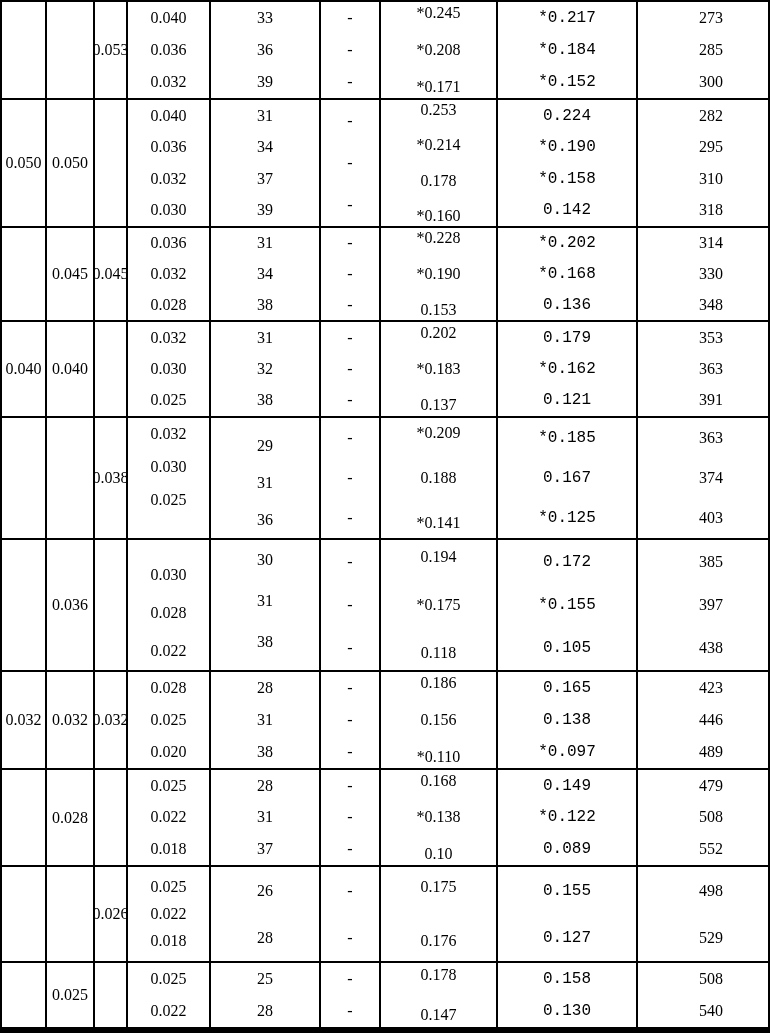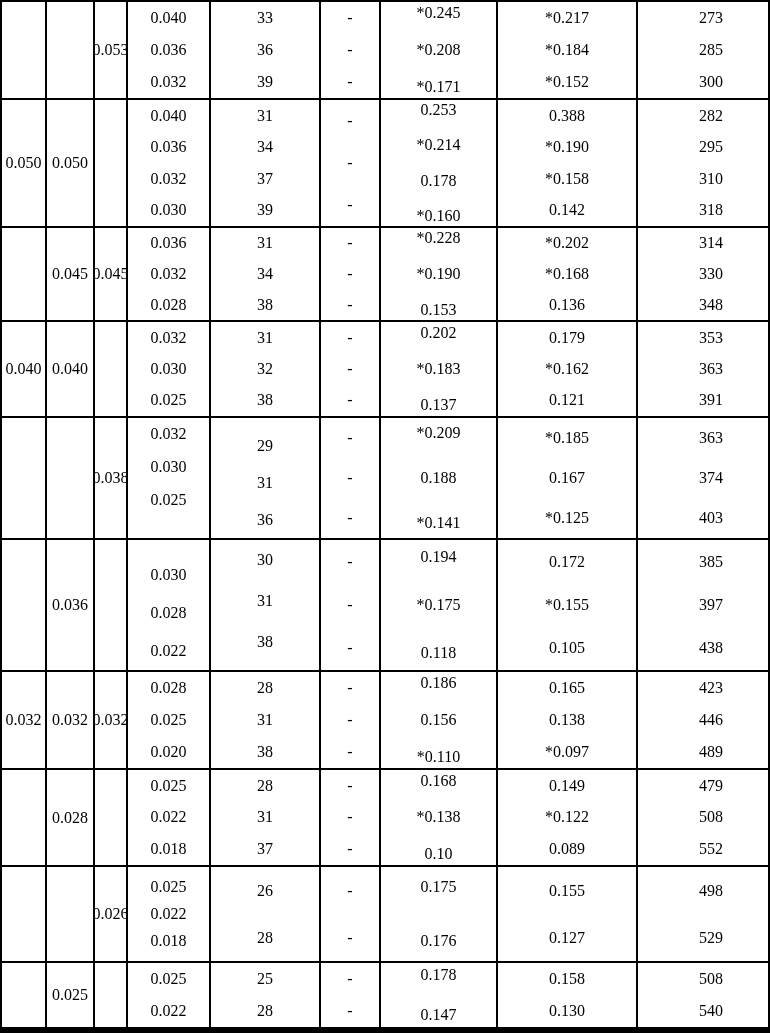--- a/index.html
+++ b/index.html
@@ -32,21 +32,21 @@
     overflow:hidden;
   }
   .cell:last-child { border-right:none;padding-left:38px; }
   .c1 { width:45px; }
   .c2 { width:48px; }
   .c3 { width:33px; }
   .c4 { width:83px; }
   .c5 { width:110px; }
   .c6 { width:60px; }
   .c7 { width:117px;gap:15px; }
-  .c8 { width:140px; }
+  .c8 { width:140px;font-family:Liberation Mono, monospace; }
   .c9 { width:108px; }
   .b0 { height:98px; }
   .b1 { height:128px; }
   .b2 { height:94px; }
   .b3 { height:96px; }
   .b4 { height:122px; }
   .b5 { height:132px; }
   .b6 { height:98px; }
   .b7 { height:97px; }
   .b8 { height:96px; }
@@ -127,21 +127,21 @@
         <div class="val">-</div>
         <div class="val">-</div>
       </div>
       <div class="cell c7">
         <div class="val">0.253</div>
         <div class="val">*0.214</div>
         <div class="val">0.178</div>
         <div class="val">*0.160</div>
       </div>
       <div class="cell c8">
-        <div class="val">0.388</div>
+        <div class="val">0.224</div>
         <div class="val">*0.190</div>
         <div class="val">*0.158</div>
         <div class="val">0.142</div>
       </div>
       <div class="cell c9">
         <div class="val">282</div>
         <div class="val">295</div>
         <div class="val">310</div>
         <div class="val">318</div>
       </div>

